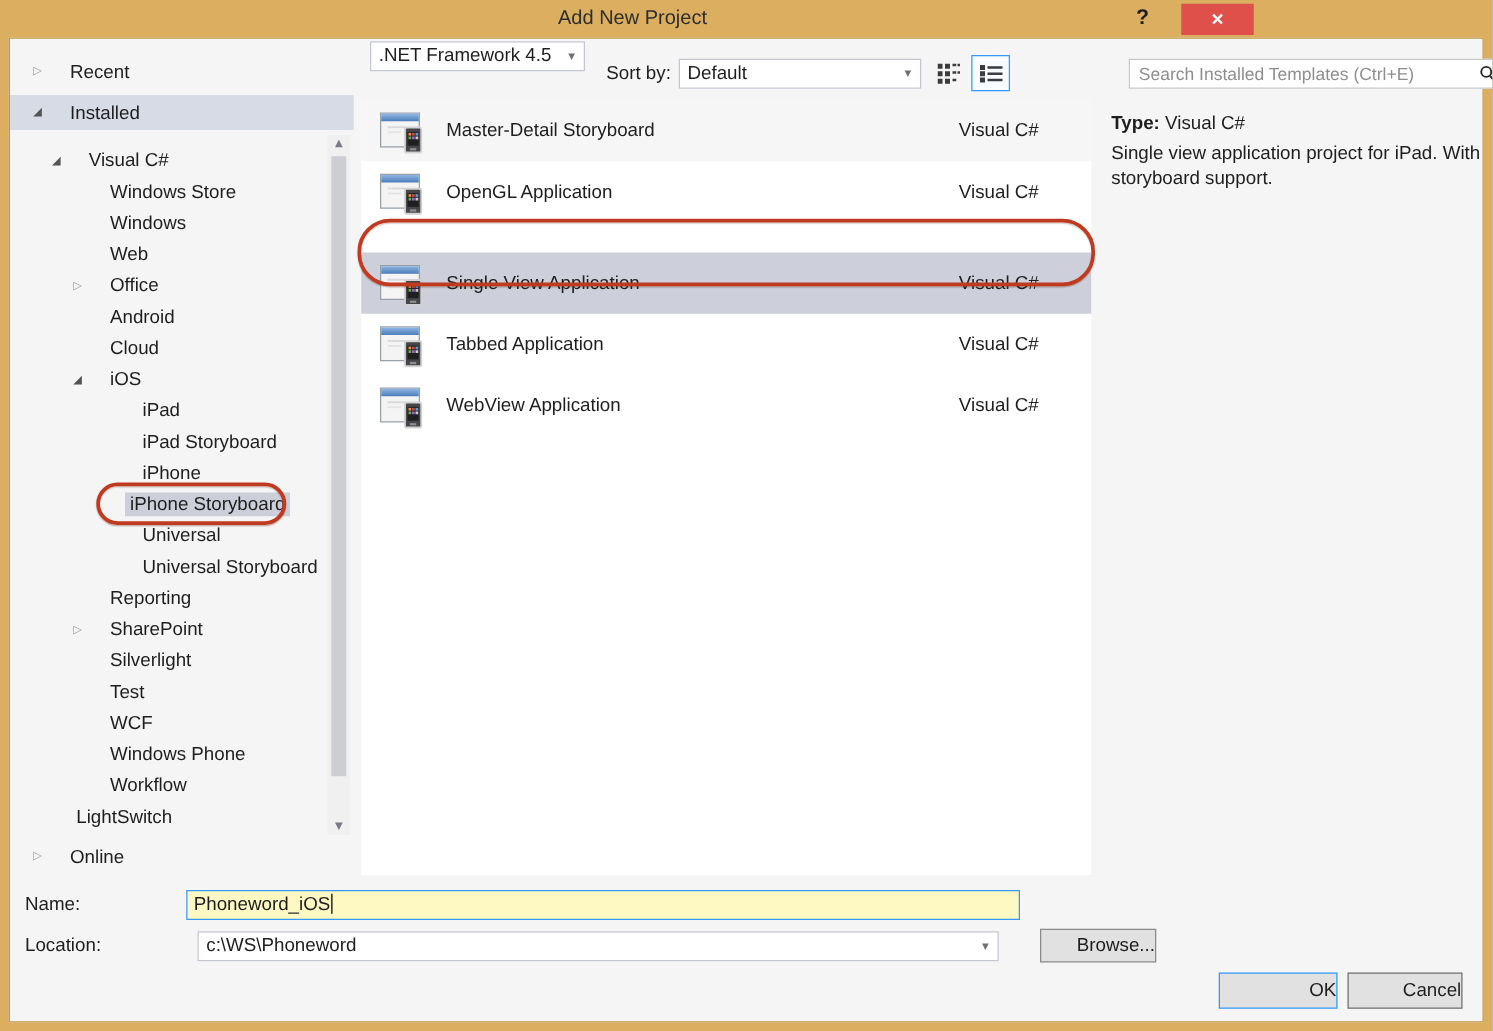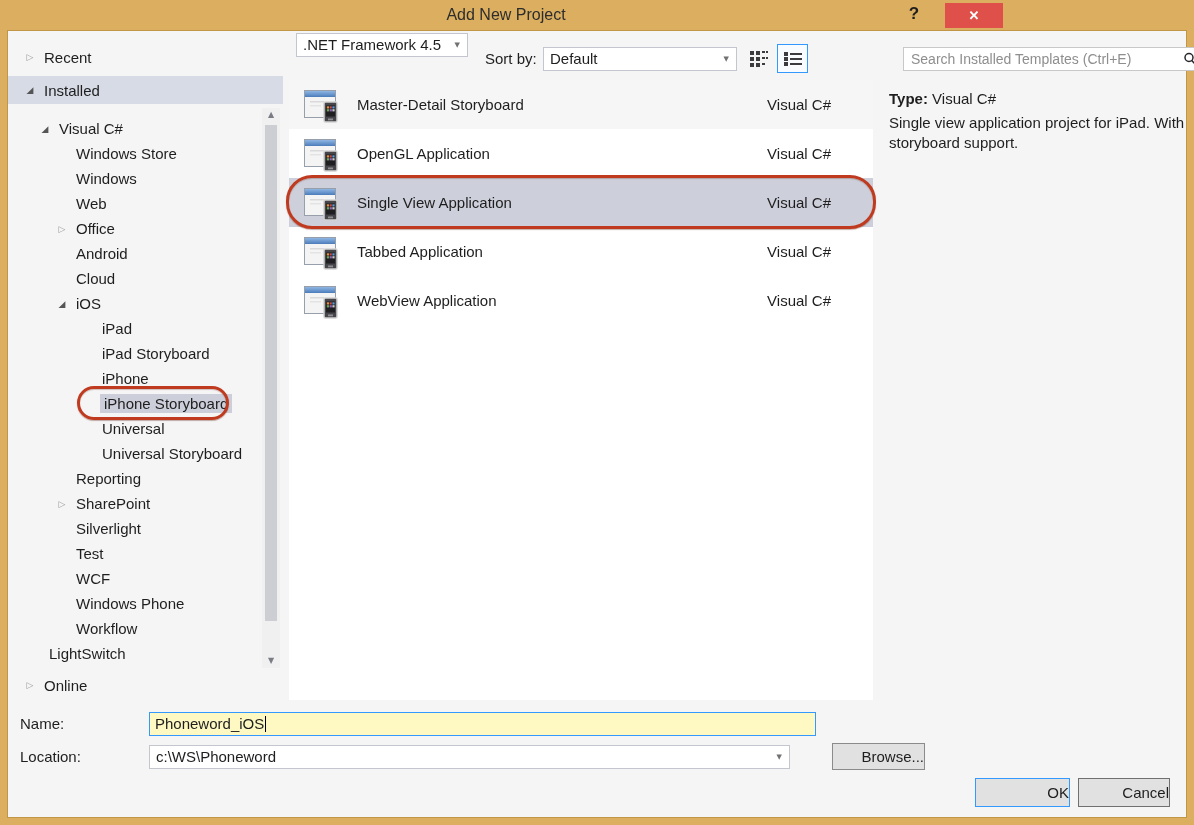--- a/index.html
+++ b/index.html
@@ -24,21 +24,21 @@
                font-size:13px; font-weight:bold; }
   
   .trow { display:flex; align-items:center; height:25px; white-space:nowrap; }
   .toprow { position:absolute; left:8px; width:252px; height:26px; display:flex; align-items:center; }
   .row-recent { top:44px; }
   .row-installed { top:76px; height:28px; width:275px; background:#d7dbe6; }
   .row-online { top:672px; }
   .tree { position:absolute; left:8px; top:116px; width:250px; }
   .exp { width:20px; text-align:center; font-family:"DejaVu Sans", sans-serif; font-size:9px; color:#9b9b9b; flex:0 0 20px; }
   .exp.open { color:#555; }
-  .tlabel { margin-left:4px; }
+  .tlabel { margin-left:16px; }
   .lvl0 { padding-left:27px; }
   .lvl1 { padding-left:44px; }
   .lvl2 { padding-left:70px; }
   .sel-label { background:#ccced9; padding:1px 4px; margin-left:2px; }
   
   .scrollbar { position:absolute; left:262px; top:108px; width:18px; height:560px; background:#f0f0f1; }
   .scroll-arrow { position:absolute; left:0; width:18px; height:14px; text-align:center;
                   font-family:"DejaVu Sans", sans-serif; font-size:8px; color:#7b7b85; line-height:14px; }
   .scroll-up { top:0; }
   .scroll-down { bottom:0; }
@@ -54,21 +54,21 @@
   .view-btn { position:absolute; display:flex; align-items:center; justify-content:center; }
   .grid-btn { left:746px; top:46px; width:26px; height:26px; }
   .list-btn { left:777px; top:44px; width:31px; height:29px; border:1px solid #3399ff; background:#f8fbff; }
   
   .list { position:absolute; left:289px; top:80px; width:584px; height:620px; background:#fff; }
   .lrow { display:flex; align-items:center; height:49px; padding:0 42px 0 12px; }
   .lrow .licon { flex:0 0 40px; }
   .lrow .lname { margin-left:16px; flex:1; }
   .lrow .llang { text-align:right; }
   .lrow.shade { background:#f6f6f7; }
-  .lrow.selected { background:#cdcfdb; }
+  .lrow.selected { background:#cdcfdb;margin-top:24px; }
   
   .annot-box { position:absolute; left:286px; top:175px; width:590px; height:54px;
                border:3px solid #bf3a1e; border-radius:26px;
                box-shadow:0 1px 1px rgba(90,30,10,.35), inset 0 1px 1px rgba(90,30,10,.25); }
   .annot-ellipse { position:absolute; left:77px; top:386px; width:152px; height:34px;
                border:3px solid #bf3a1e; border-radius:17px;
                box-shadow:0 1px 1px rgba(90,30,10,.35), inset 0 1px 1px rgba(90,30,10,.25); }
   
   .search-box { position:absolute; left:903px; top:47px; width:310px; height:24px;
                 background:#fff; border:1px solid #c8c8c8; display:flex; align-items:center; }
@@ -78,21 +78,21 @@
   .type-line { position:absolute; left:889px; top:90px; }
   .type-label { font-weight:bold; }
   .desc { position:absolute; left:889px; top:113px; width:300px; line-height:20px; }
   
   .flabel { position:absolute; left:20px; line-height:24px; }
   .name-label { top:712px; }
   .loc-label { top:745px; }
   .name-input { position:absolute; left:149px; top:712px; width:667px; height:24px;
                 background:#fef9c3; border:1px solid #3399ff; line-height:22px; padding-left:5px; }
   .caret { display:inline-block; width:1px; height:16px; background:#000; vertical-align:-3px; margin-left:1px; }
-  .loc-combo { left:149px; top:745px; width:641px; }
+  .loc-combo { left:158px; top:745px; width:641px; }
   .btn { position:absolute; background:#e1e1e1; text-align:right; }
   .browse-btn { left:832px; top:743px; width:93px; height:27px; line-height:25px; border:1px solid #8b8b8b; }
   .ok-btn { left:975px; top:778px; width:95px; height:29px; line-height:27px; border:1px solid #3399ff; }
   .cancel-btn { left:1078px; top:778px; width:92px; height:29px; line-height:27px; border:1px solid #707070; }
   svg { display:block; }
 </style>
 </head>
 <body>
 
 <svg width="0" height="0" style="position:absolute">

